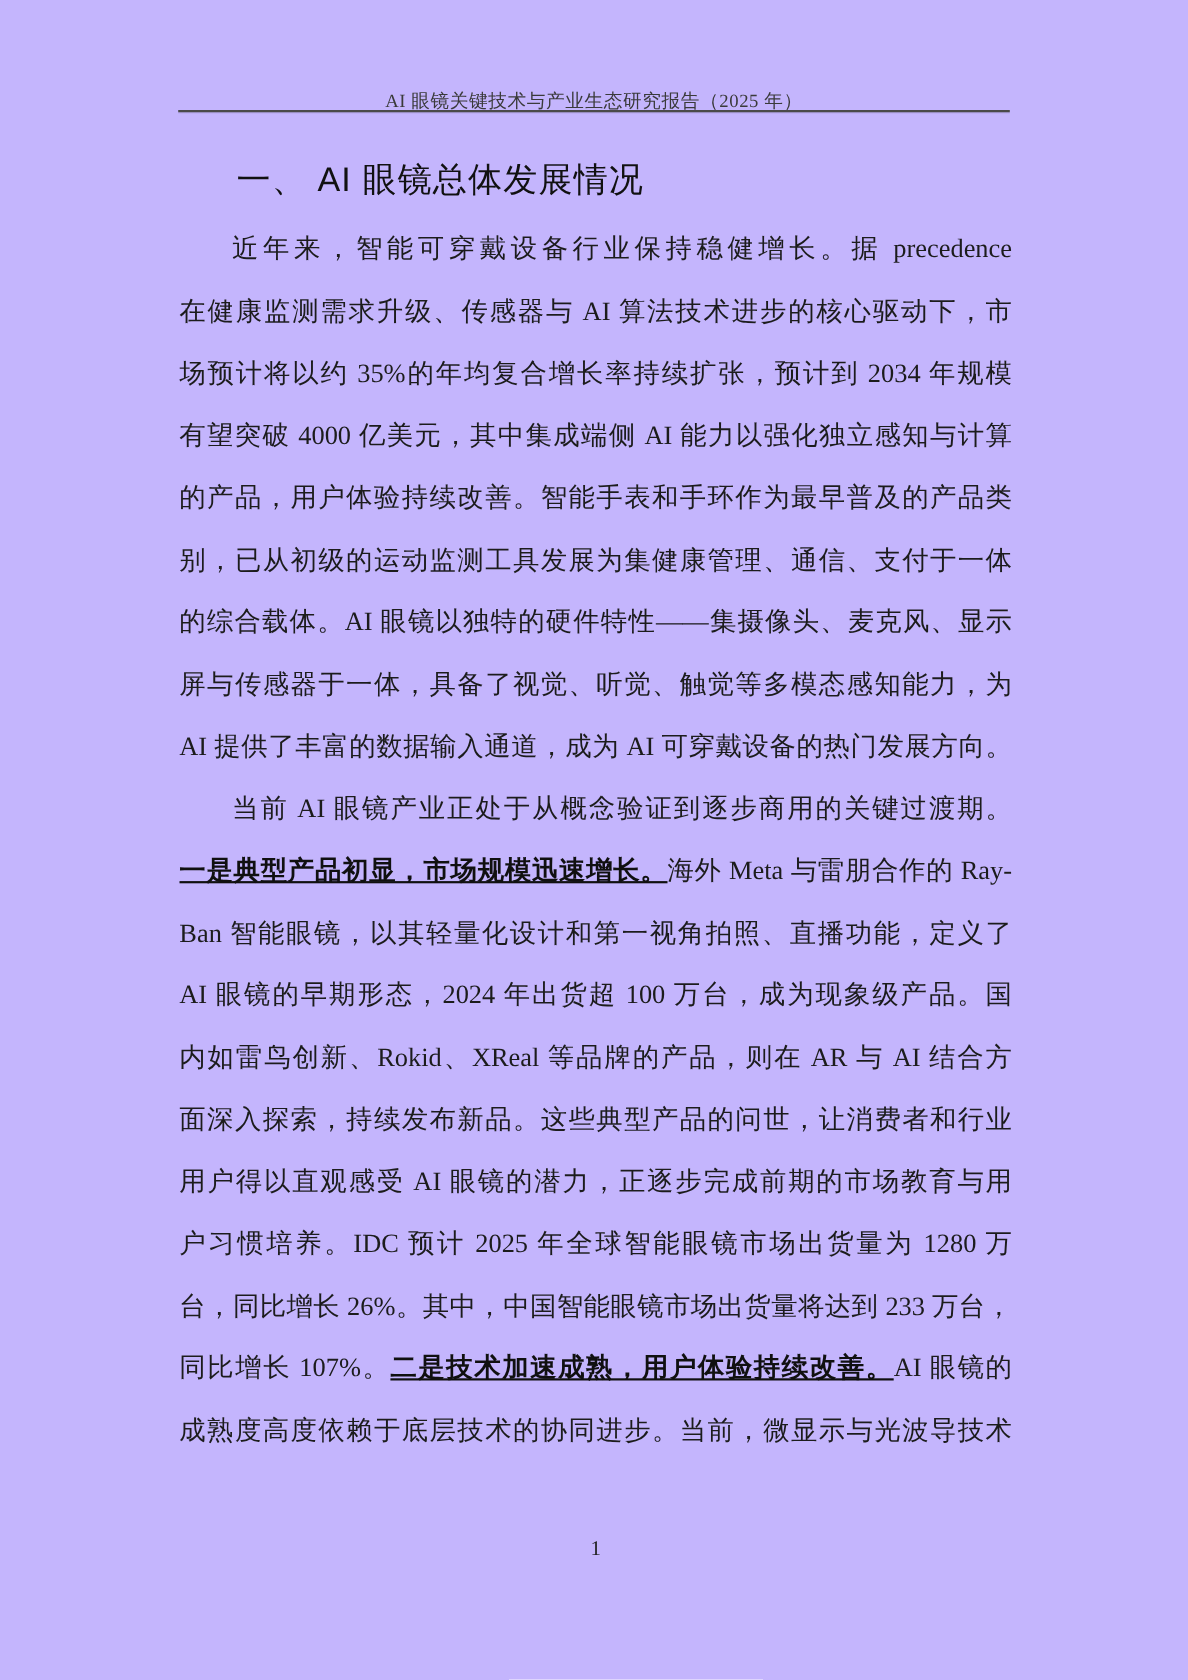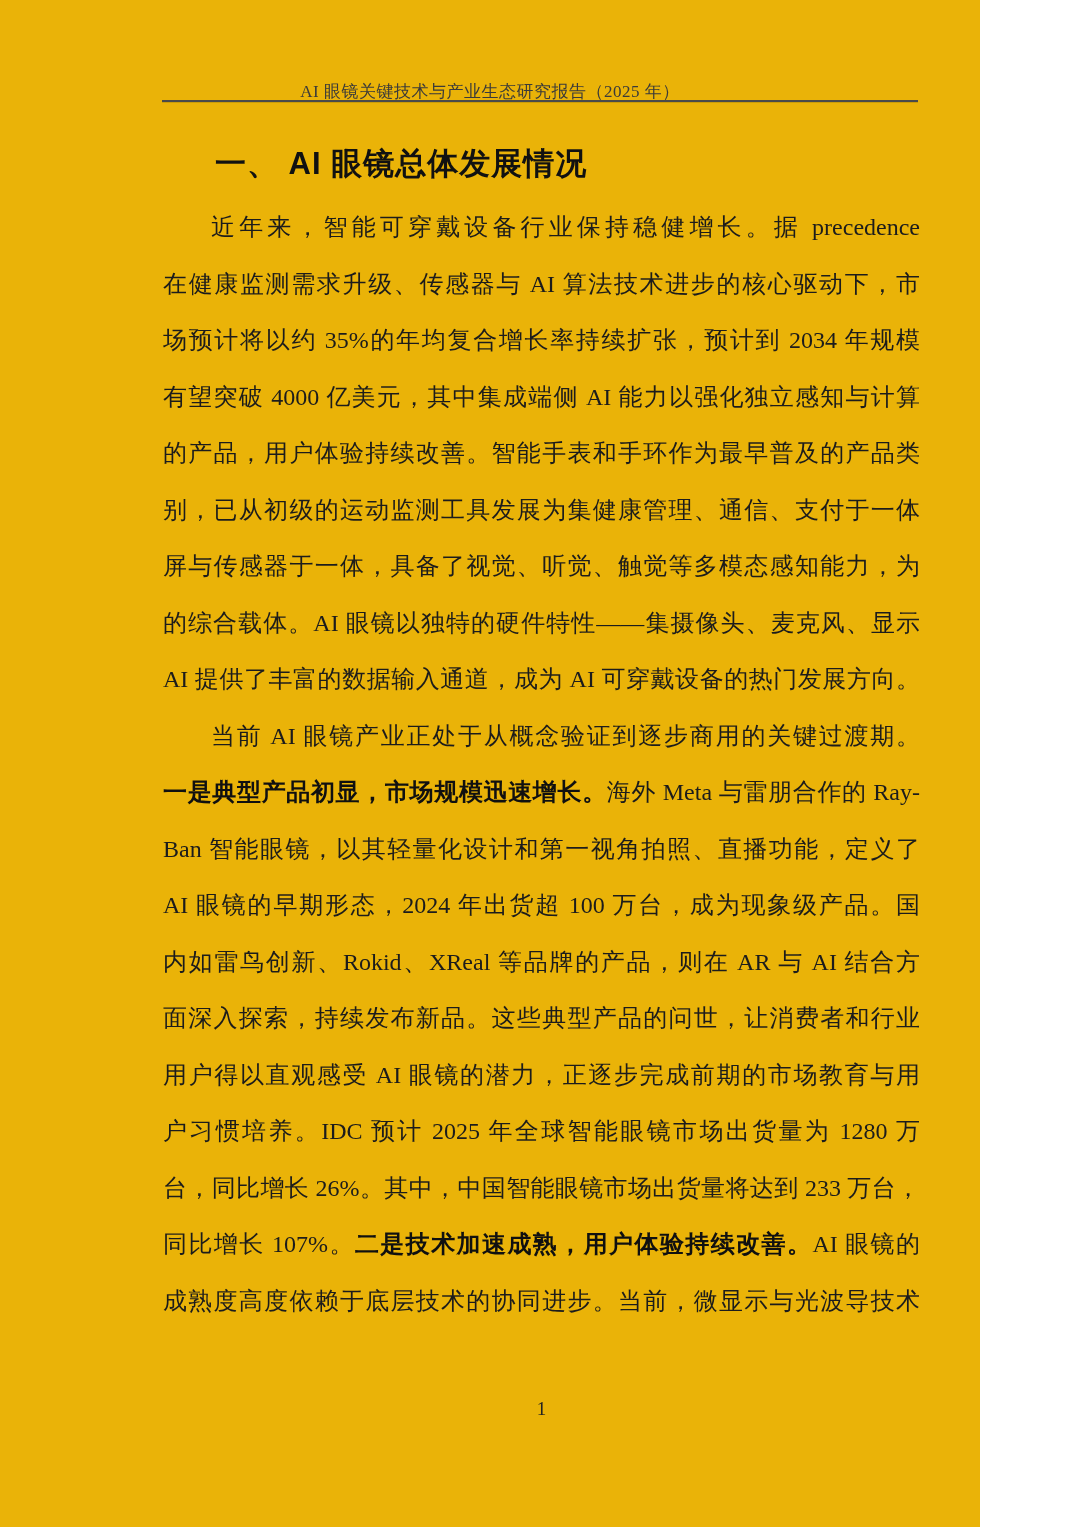--- a/index.html
+++ b/index.html
@@ -2,23 +2,23 @@
 <html lang="zh"><head>
 <meta charset="utf-8">
 <style>
   html, body {
     margin: 0;
     padding: 0;
     background: #ffffff;
   }
   .page {
     position: relative;
-    width: 980px;
+    width: 1080px;
     height: 1527px;
-    background: #eab308;
+    background: #c4b5fd;
     font-family: "Liberation Serif", "DejaVu Serif", serif;
     color: #1c1c1c;
     overflow: hidden;
   }
   .running-header {
     position: absolute;
     top: 80px;
     left: 0;
     width: 100%;
     text-align: center;
@@ -34,21 +34,21 @@
     height: 0;
     border-top: 2px solid #4a4a4a;
     box-shadow: 0 1px 0 rgba(0,0,0,0.12);
   }
   .section-heading {
     position: absolute;
     top: 143px;
     left: 215px;
     font-family: "Liberation Sans", "DejaVu Sans", sans-serif;
     font-size: 31px;
-    font-weight: 700;
+    font-weight: 400;
     color: #111111;
     letter-spacing: 1px;
     white-space: nowrap;
   }
   .document-body {
     position: absolute;
     top: 199px;
     left: 163px;
     width: 757px;
     font-size: 24px;
@@ -62,20 +62,21 @@
     white-space: nowrap;
   }
   .line.indent {
     text-indent: 48px;
   }
   .seg { font-weight: normal; margin-top: 16px; }
   .seg.bold {
     font-family: "Liberation Sans", "DejaVu Sans", sans-serif;
     font-weight: 700;
     color: #101010;
+    text-decoration: underline;
   }
   .page-number {
     position: absolute;
     top: 1398px;
     left: 163px;
     width: 757px;
     text-align: center;
     font-size: 19px;
     color: #222222;
   }
@@ -91,22 +92,22 @@
 
   <div class="section-heading">一、 AI 眼镜总体发展情况</div>
 
   <div class="document-body">
       <div class="line indent"><span class="seg">近年来，智能可穿戴设备行业保持稳健增长。据 precedence</span></div>
       <div class="line"><span class="seg">在健康监测需求升级、传感器与 AI 算法技术进步的核心驱动下，市</span></div>
       <div class="line"><span class="seg">场预计将以约 35%的年均复合增长率持续扩张，预计到 2034 年规模</span></div>
       <div class="line"><span class="seg">有望突破 4000 亿美元，其中集成端侧 AI 能力以强化独立感知与计算</span></div>
       <div class="line"><span class="seg">的产品，用户体验持续改善。智能手表和手环作为最早普及的产品类</span></div>
       <div class="line"><span class="seg">别，已从初级的运动监测工具发展为集健康管理、通信、支付于一体</span></div>
+      <div class="line"><span class="seg">的综合载体。AI 眼镜以独特的硬件特性——集摄像头、麦克风、显示</span></div>
       <div class="line"><span class="seg">屏与传感器于一体，具备了视觉、听觉、触觉等多模态感知能力，为</span></div>
-      <div class="line"><span class="seg">的综合载体。AI 眼镜以独特的硬件特性——集摄像头、麦克风、显示</span></div>
       <div class="line"><span class="seg">AI 提供了丰富的数据输入通道，成为 AI 可穿戴设备的热门发展方向。</span></div>
       <div class="line indent"><span class="seg">当前 AI 眼镜产业正处于从概念验证到逐步商用的关键过渡期。</span></div>
       <div class="line"><span class="seg bold">一是典型产品初显，市场规模迅速增长。</span><span class="seg">海外 Meta 与雷朋合作的 Ray-</span></div>
       <div class="line"><span class="seg">Ban 智能眼镜，以其轻量化设计和第一视角拍照、直播功能，定义了</span></div>
       <div class="line"><span class="seg">AI 眼镜的早期形态，2024 年出货超 100 万台，成为现象级产品。国</span></div>
       <div class="line"><span class="seg">内如雷鸟创新、Rokid、XReal 等品牌的产品，则在 AR 与 AI 结合方</span></div>
       <div class="line"><span class="seg">面深入探索，持续发布新品。这些典型产品的问世，让消费者和行业</span></div>
       <div class="line"><span class="seg">用户得以直观感受 AI 眼镜的潜力，正逐步完成前期的市场教育与用</span></div>
       <div class="line"><span class="seg">户习惯培养。IDC 预计 2025 年全球智能眼镜市场出货量为 1280 万</span></div>
       <div class="line"><span class="seg">台，同比增长 26%。其中，中国智能眼镜市场出货量将达到 233 万台，</span></div>

